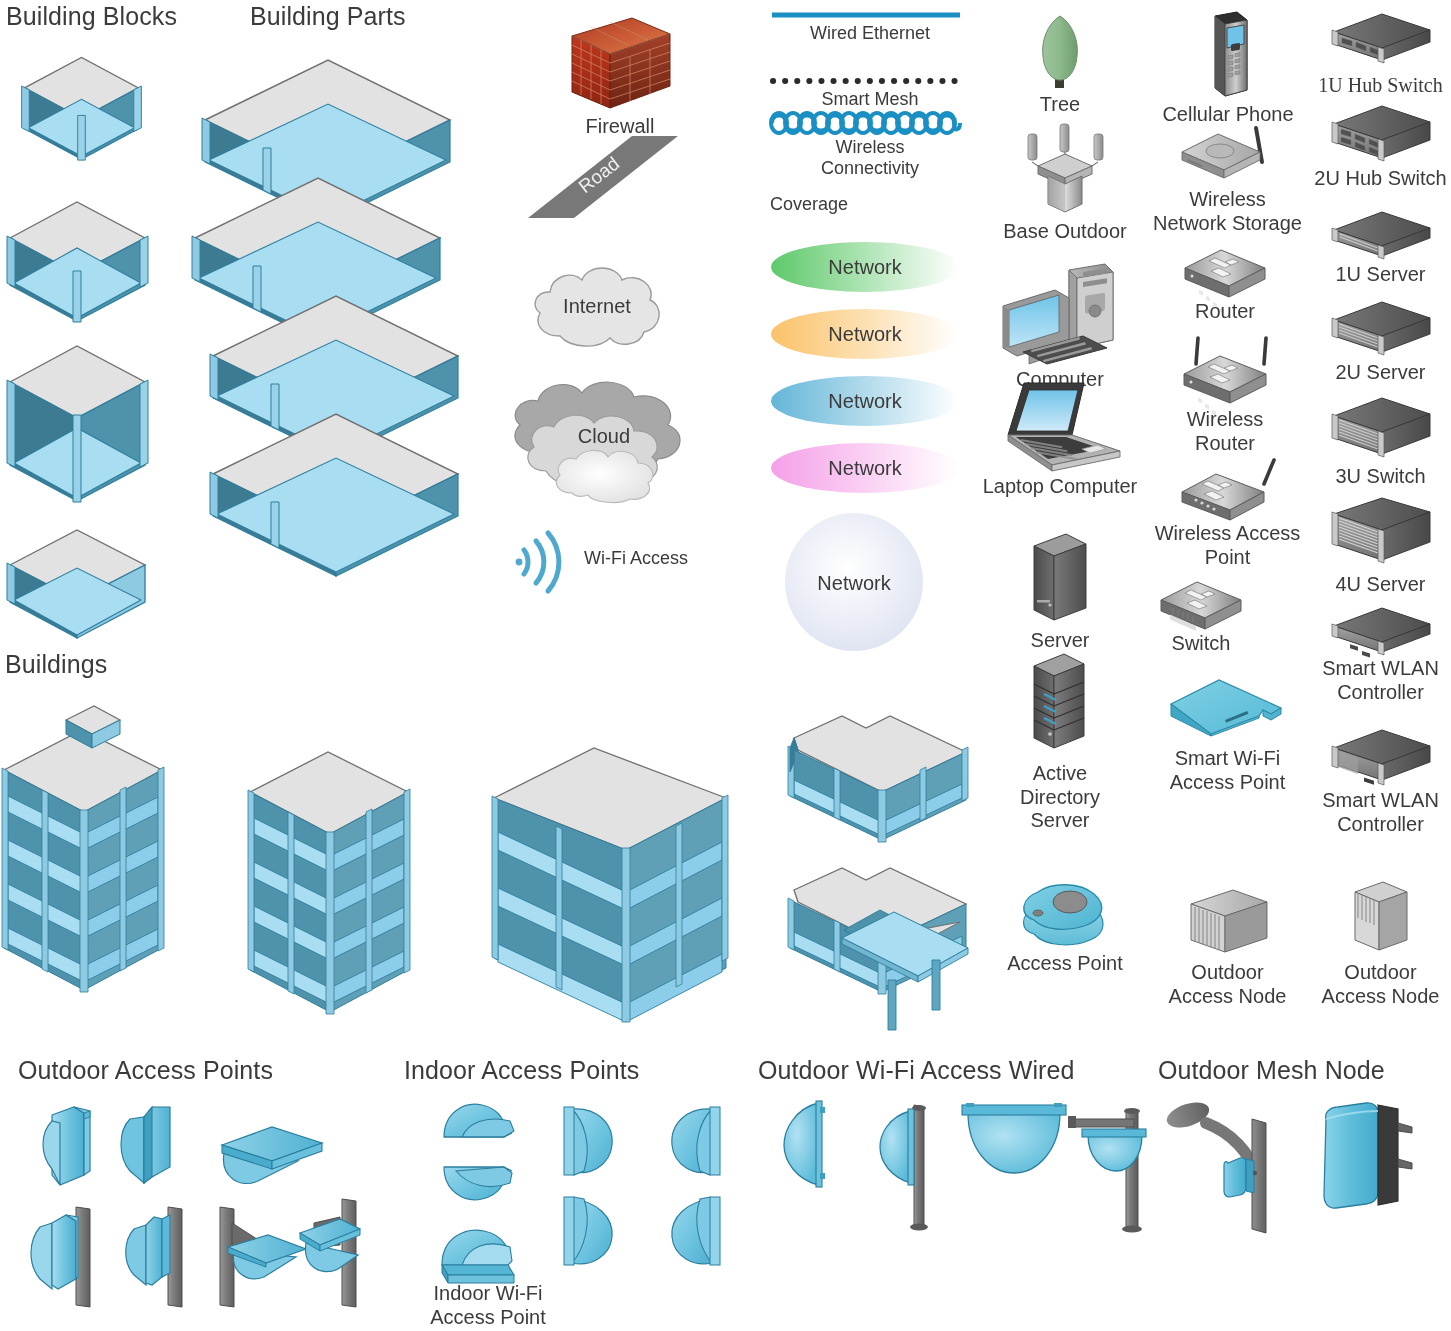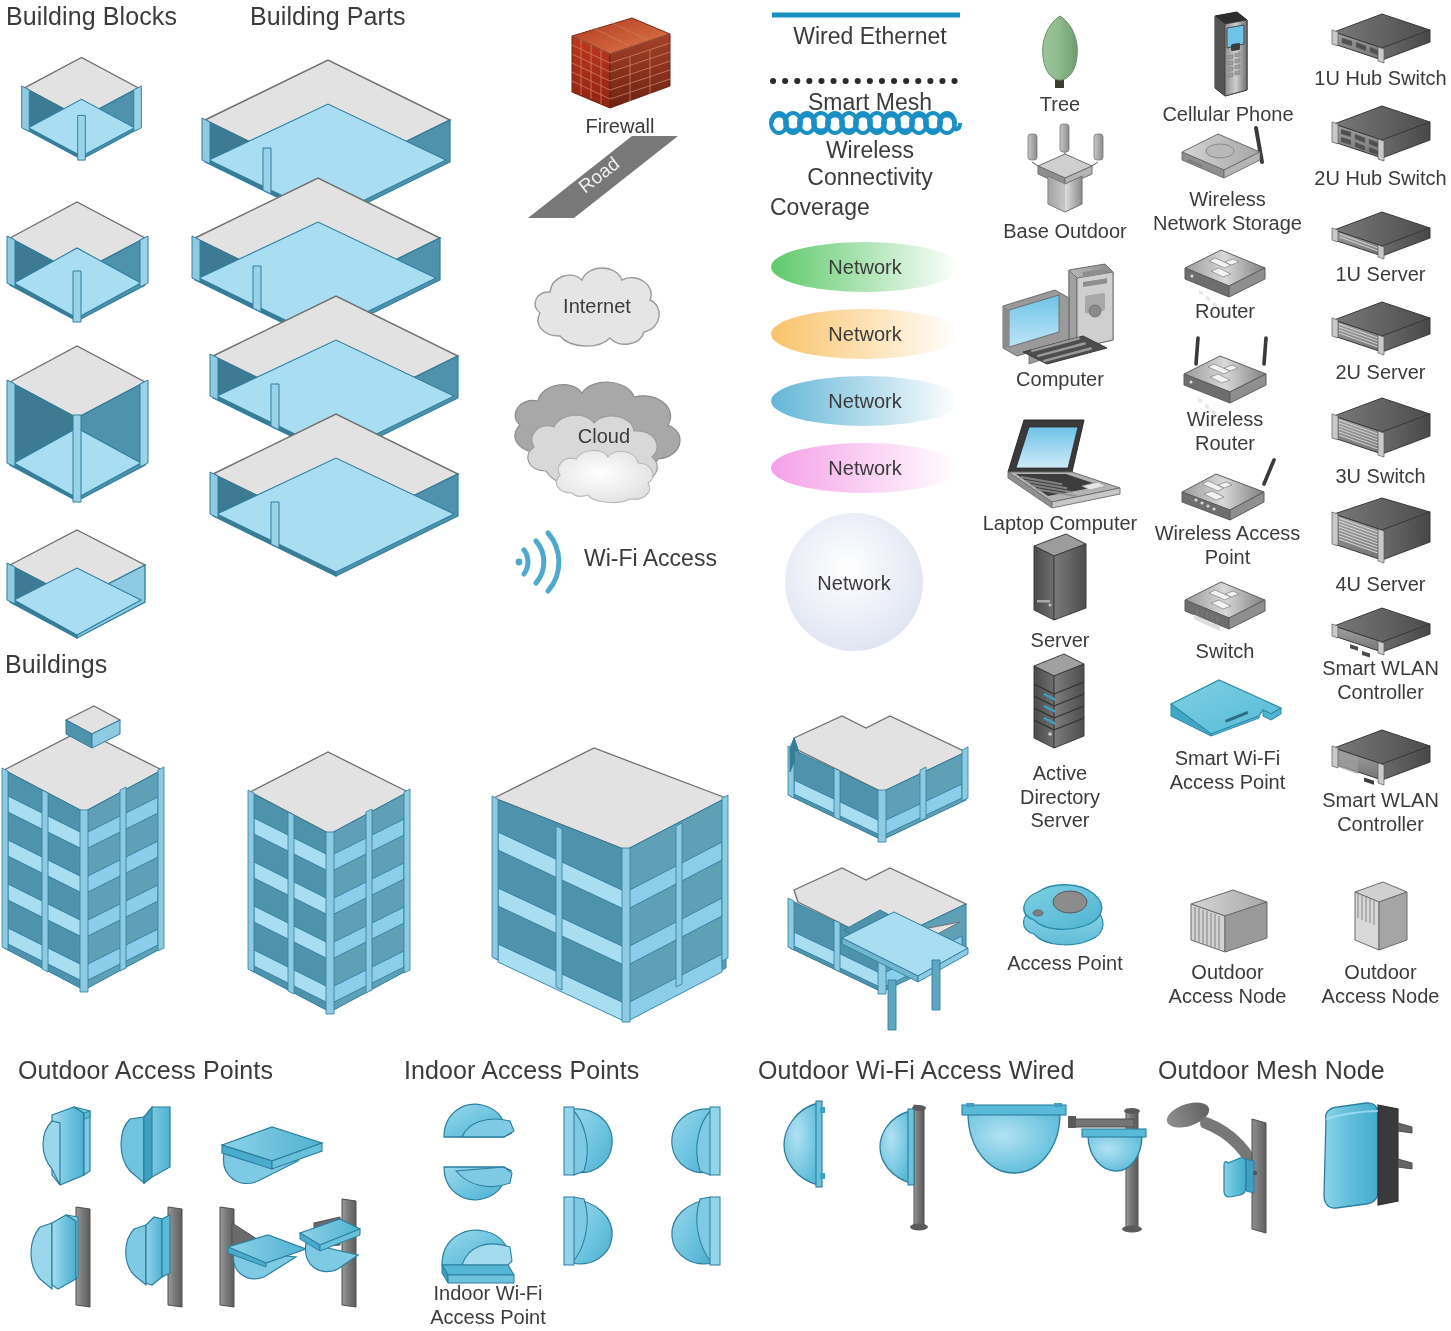--- a/index.html
+++ b/index.html
@@ -9,21 +9,21 @@
     color:#3b3b3b;
   }
   .abs{position:absolute;}
   .sec-head{
     font-size:25px;color:#3b3b3b;letter-spacing:.1px;white-space:nowrap;
   }
   .lbl{
     font-size:20px;color:#3b3b3b;text-align:center;line-height:1.18;
     white-space:pre-line;
   }
-  .lbl.lg{font-size:23px;}
+  .lbl.lg{font-size:18px;}
   svg{display:block;overflow:visible;}
   .cell{position:absolute;display:flex;flex-direction:column;align-items:center;}
   .cell .art{display:flex;align-items:flex-end;justify-content:center;}
 </style>
 </head>
 <body>
 
 <div class="abs sec-head" style="left:6px;top:2px;">Building Blocks</div>
 <div class="abs sec-head" style="left:250px;top:2px;">Building Parts</div>
 <div class="abs sec-head" style="left:5px;top:650px;">Buildings</div>
@@ -398,21 +398,21 @@
       <g fill="#9a9a9a">
         <rect x="36" y="88" width="50" height="2.4" transform="rotate(-15 36 88)"></rect>
         <rect x="42" y="93" width="50" height="2.4" transform="rotate(-15 42 93)"></rect>
         <rect x="48" y="98" width="50" height="2.4" transform="rotate(-15 48 98)"></rect>
       </g>
     </svg>
   </div>
   <div class="lbl" style="margin-top:1px;">Computer</div>
 </div>
 
-<div class="cell" style="left:975px;top:416px;width:170px;align-items:center;">
+<div class="cell" style="left:975px;top:379px;width:170px;align-items:center;">
   <div class="art">
     <svg width="140" height="95" viewBox="0 0 140 95">
       <defs>
           <linearGradient id="lscr" x1="0" y1="0" x2="0" y2="1">
         <stop offset="0" stop-color="#6fc3e8"></stop>
             <stop offset="1" stop-color="#cfeaf8"></stop>
           </linearGradient>
         </defs>
 
       <polygon points="18,56 34,4 94,4 82,56" fill="#3a3a3a" stroke="#2b2b2b" stroke-width="1"></polygon>
@@ -643,21 +643,21 @@
           <circle cx="34" cy="45" r="1.6"></circle>
         <circle cx="40" cy="48" r="1.6"></circle>
           <circle cx="46" cy="51" r="1.6"></circle>
       </g>
     </svg>
   </div>
   <div class="lbl" style="margin-top:2px;">Wireless Access
 Point</div>
 </div>
 
-<div class="cell" style="left:1155px;top:578px;width:140px;gap:8px;">
+<div class="cell" style="left:1131px;top:578px;width:140px;">
   <div class="art">
     <svg width="100" height="52" viewBox="0 0 100 52">
       <polygon points="10,22 46,4 90,22 54,40" fill="url(#rtT)" stroke="#5d5d5d" stroke-width="1"></polygon>
       <polygon points="10,22 10,33 54,51 54,40" fill="#6e6e6e" stroke="#5d5d5d" stroke-width="1"></polygon>
       <polygon points="54,40 54,51 90,33 90,22" fill="#8f8f8f" stroke="#5d5d5d" stroke-width="1"></polygon>
       <g fill="#f2f2f2" stroke="#6f6f6f" stroke-width=".6">
         <polygon points="40,12 56,19 50,22 34,15"></polygon>
         <polygon points="56,19 64,16 58,13 50,16"></polygon>
         <polygon points="44,22 56,28 48,31 36,25"></polygon>
       </g>
@@ -745,21 +745,21 @@
       <polygon points="56,38 56,50 104,32 104,20" fill="url(#rkS)" stroke="#3a3a3a" stroke-width="1"></polygon>
       <g fill="#4f4f4f" stroke="#666" stroke-width=".5">
         <polygon points="16,28 26,31 26,36 16,33"></polygon>
         <polygon points="30,32 40,36 40,41 30,37"></polygon>
         <polygon points="44,37 54,41 54,46 44,42"></polygon>
       </g>
       <polygon points="6,20 12,22 12,36 6,34" fill="#c9c9c9" stroke="#5a5a5a" stroke-width=".7"></polygon>
       <polygon points="52,37 58,39 58,53 52,51" fill="#c9c9c9" stroke="#5a5a5a" stroke-width=".7"></polygon>
     </svg>
   </div>
-  <div class="lbl" style="margin-top:1px;">1U Hub Switch</div>
+  <div class="lbl" style="margin-top:8px;font-family:Liberation Serif, serif;">1U Hub Switch</div>
 </div>
 
 <div class="cell" style="left:1310px;top:104px;width:141px;">
   <div class="art">
     <svg width="110" height="62" viewBox="0 0 110 62">
       <polygon points="8,20 56,2 104,18 56,36" fill="url(#rkT)" stroke="#3a3a3a" stroke-width="1"></polygon>
       <polygon points="8,20 8,38 56,54 56,36" fill="url(#rkF)" stroke="#3a3a3a" stroke-width="1"></polygon>
       <polygon points="56,36 56,54 104,36 104,18" fill="url(#rkS)" stroke="#3a3a3a" stroke-width="1"></polygon>
       <g fill="#4f4f4f" stroke="#707070" stroke-width=".5">
         <polygon points="15,25 25,28 25,33 15,30"></polygon>

